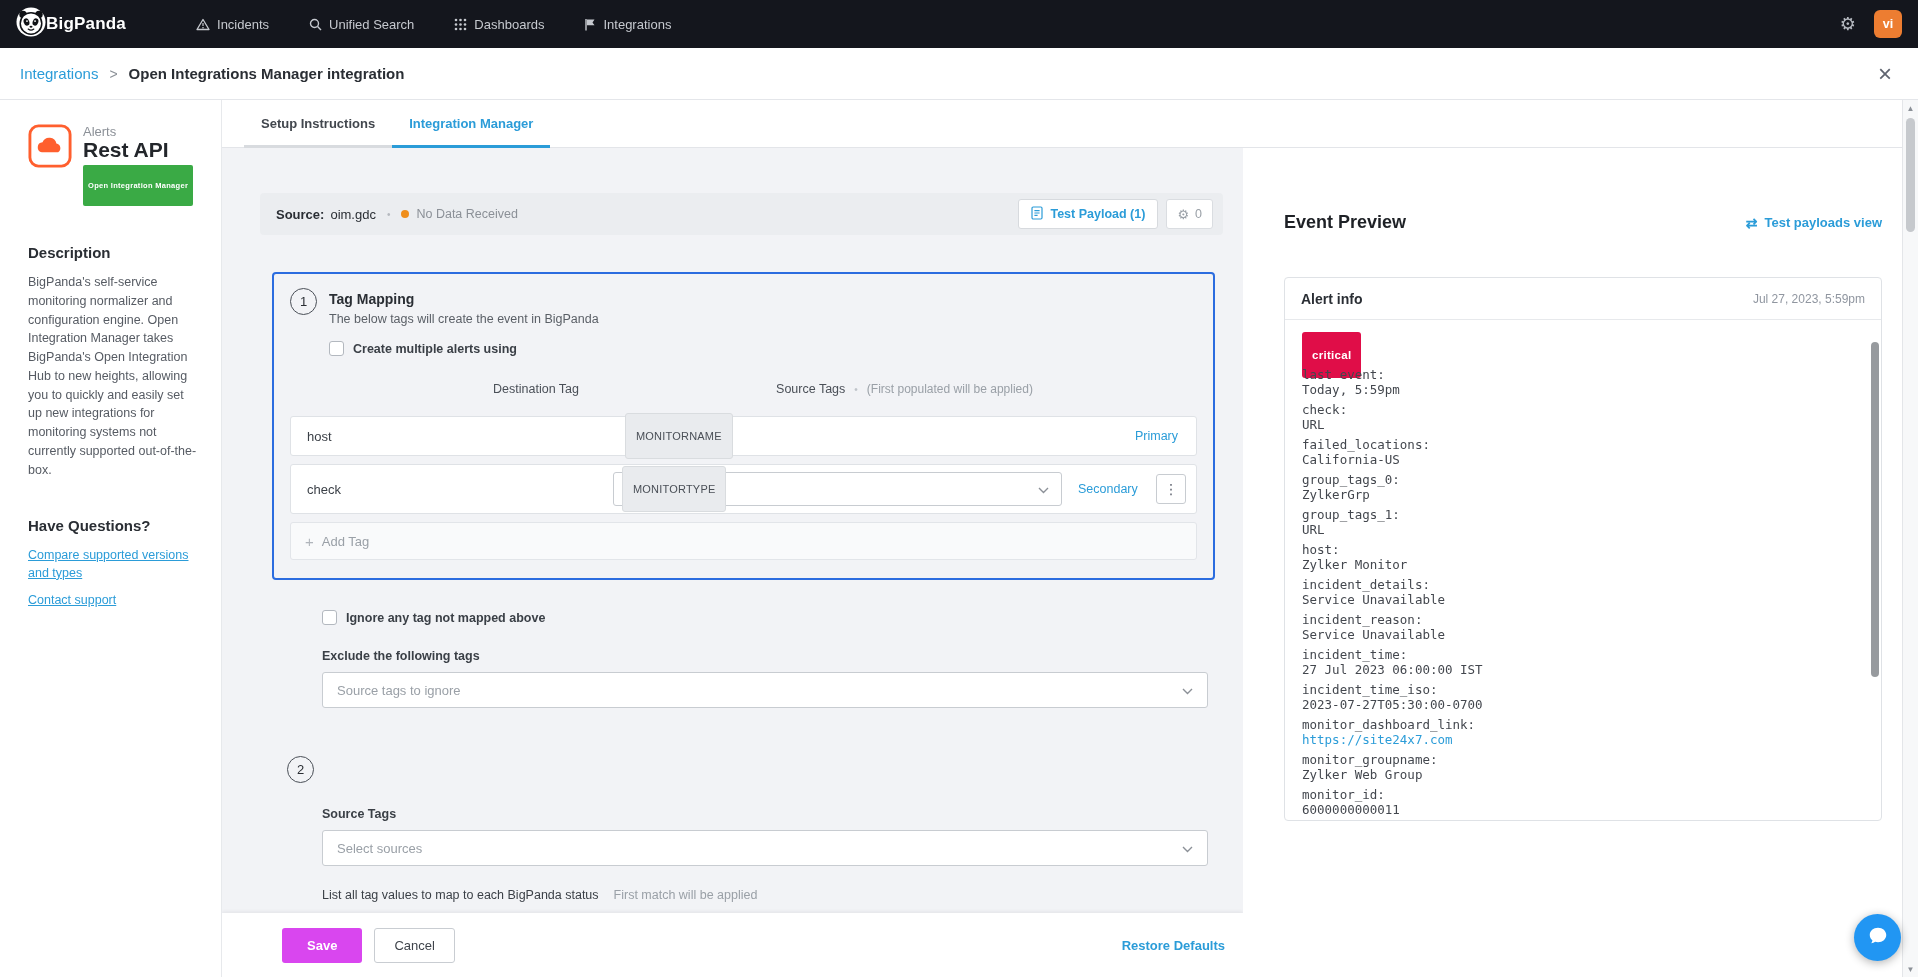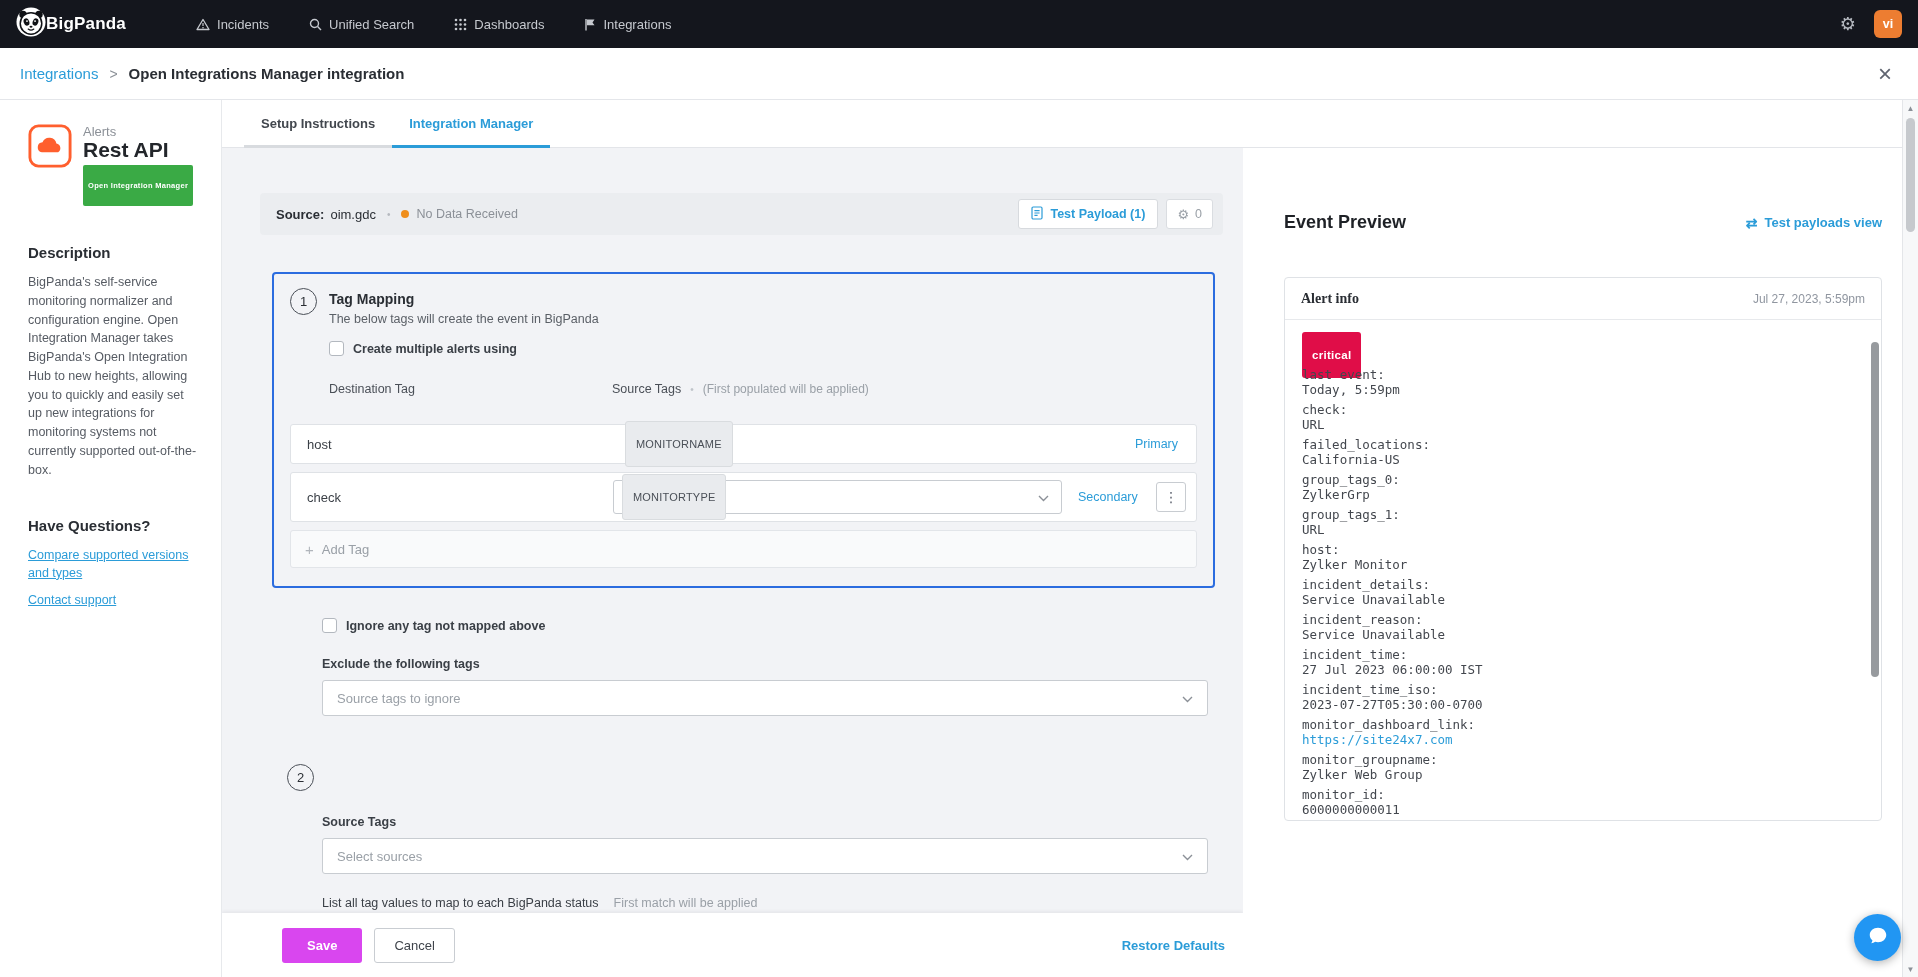--- a/index.html
+++ b/index.html
@@ -61,21 +61,21 @@
   
   .panel-blue { margin:37px 8px 0 12px; border:2px solid #2b6cdf; border-radius:4px; padding:14px 16px 18px; }
   .step-header { display:flex; gap:12px; }
   .step-circle { width:27px; height:27px; flex-shrink:0; border:1px solid #4a4f57; border-radius:50%; display:flex; align-items:center; justify-content:center; font-size:13px; color:#2a2e34; }
   .step-title { font-size:14px; font-weight:700; color:#2a2e34; padding-top:3px; }
   .step-sub { font-size:12.5px; color:#5a5f66; margin-top:5px; }
   .checkbox-row { display:flex; align-items:center; gap:9px; }
   .panel-blue .checkbox-row { margin:15px 0 0 39px; }
   .cbox { width:15px; height:15px; background:#fff; border:1px solid #b3b8bf; border-radius:3px; flex-shrink:0; cursor:pointer; }
   .cbox-label { font-size:12.5px; font-weight:600; color:#3a3f46; }
-  .map-headers { margin:26px 0 28px 39px; display:flex; align-items:center; font-size:12.5px; color:#4a4f57; }
+  .map-headers { margin:26px 0 20px 39px; display:flex; align-items:center; font-size:12.5px; color:#4a4f57;justify-content:center; }
   .hdr-dest { width:283px; }
   .hdr-dot { color:#c0c4ca; font-size:10px; margin:0 9px; }
   .hdr-hint { color:#9aa0a7; font-size:12px; }
   .map-row { background:#fff; border:1px solid #dfe2e6; border-radius:3px; height:40px; display:flex; align-items:center; padding:0 10px 0 16px; margin-bottom:8px; }
   .map-row.tall { height:50px; }
   .map-dest { width:306px; font-size:13px; color:#3a3f46; flex-shrink:0; }
   .map-source { flex:1; display:flex; align-items:center; min-width:0; }
   .chip { background:#e9ebee; border:1px solid #d9dcdf; border-radius:3px; padding:16px 10px; font-size:11px; color:#4a4f57; letter-spacing:.2px; white-space:nowrap; }
   .chip.offset { margin-left:12px; }
   .select-box { flex:1; height:34px; border:1px solid #c8ccd1; border-radius:3px; background:#fff; display:flex; align-items:center; padding:0 12px 0 8px; cursor:pointer; }
@@ -104,21 +104,21 @@
   .link-restore { margin-left:auto; color:#2b9cd8; font-size:13px; font-weight:600; cursor:pointer; }
 
   
   .preview-col { flex:1; background:#fff; padding:64px 36px 0 41px; position:relative; min-width:0; }
   .pv-header { display:flex; align-items:center; justify-content:space-between; }
   .pv-title { font-size:18px; font-weight:700; color:#1e2126; }
   .pv-link { color:#2b9cd8; font-size:13px; font-weight:600; display:flex; align-items:center; gap:7px; cursor:pointer; }
   .swap-glyph { font-size:14px; line-height:1; }
   .alert-card { margin-top:44px; border:1px solid #dfe2e6; border-radius:4px; height:544px; position:relative; overflow:hidden; }
   .card-head { height:42px; border-bottom:1px solid #e7e9ec; display:flex; align-items:center; padding:0 16px; }
-  .card-title { font-size:14px; font-weight:700; color:#2a2e34;font-family:Liberation Serif, serif; }
+  .card-title { font-size:14px; font-weight:700; color:#2a2e34; }
   .card-date { margin-left:auto; font-size:12px; color:#9096a0; }
   .kv-rows { padding:12px 26px 0 17px; }
   .kv-row { height:35px; display:flex; align-items:flex-start; font-family:"DejaVu Sans Mono", monospace; font-size:12.5px; color:#43474e;flex-direction:column; }
   .kv-key { width:196px; flex-shrink:0; }
   .kv-value { white-space:nowrap; }
   .badge-critical { background:#e00d48; color:#fff; font-weight:700; font-size:11.5px; padding:17px 10px; border-radius:3px; letter-spacing:.3px; font-family:"Liberation Sans", sans-serif; }
   .kv-link { color:#2b9cd8; cursor:pointer; }
   .card-scrollbar { position:absolute; right:2px; top:46px; bottom:4px; width:9px; }
   .card-thumb { position:absolute; top:18px; right:0; width:8px; height:335px; background:#6b6f75; opacity:.7; border-radius:4px; cursor:pointer; }
 

